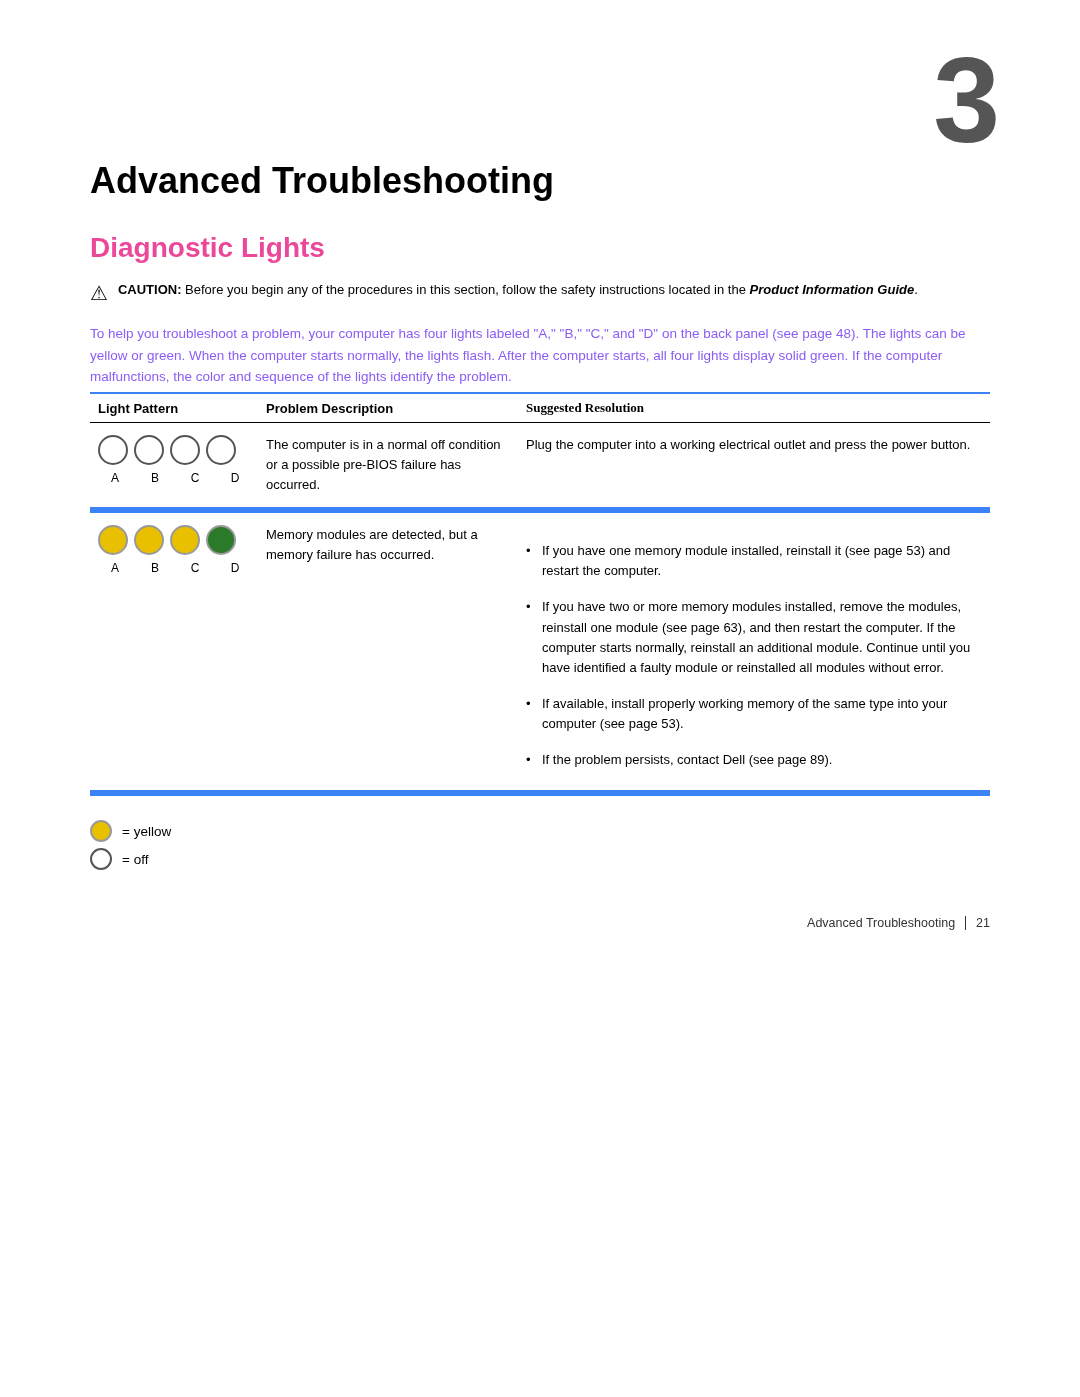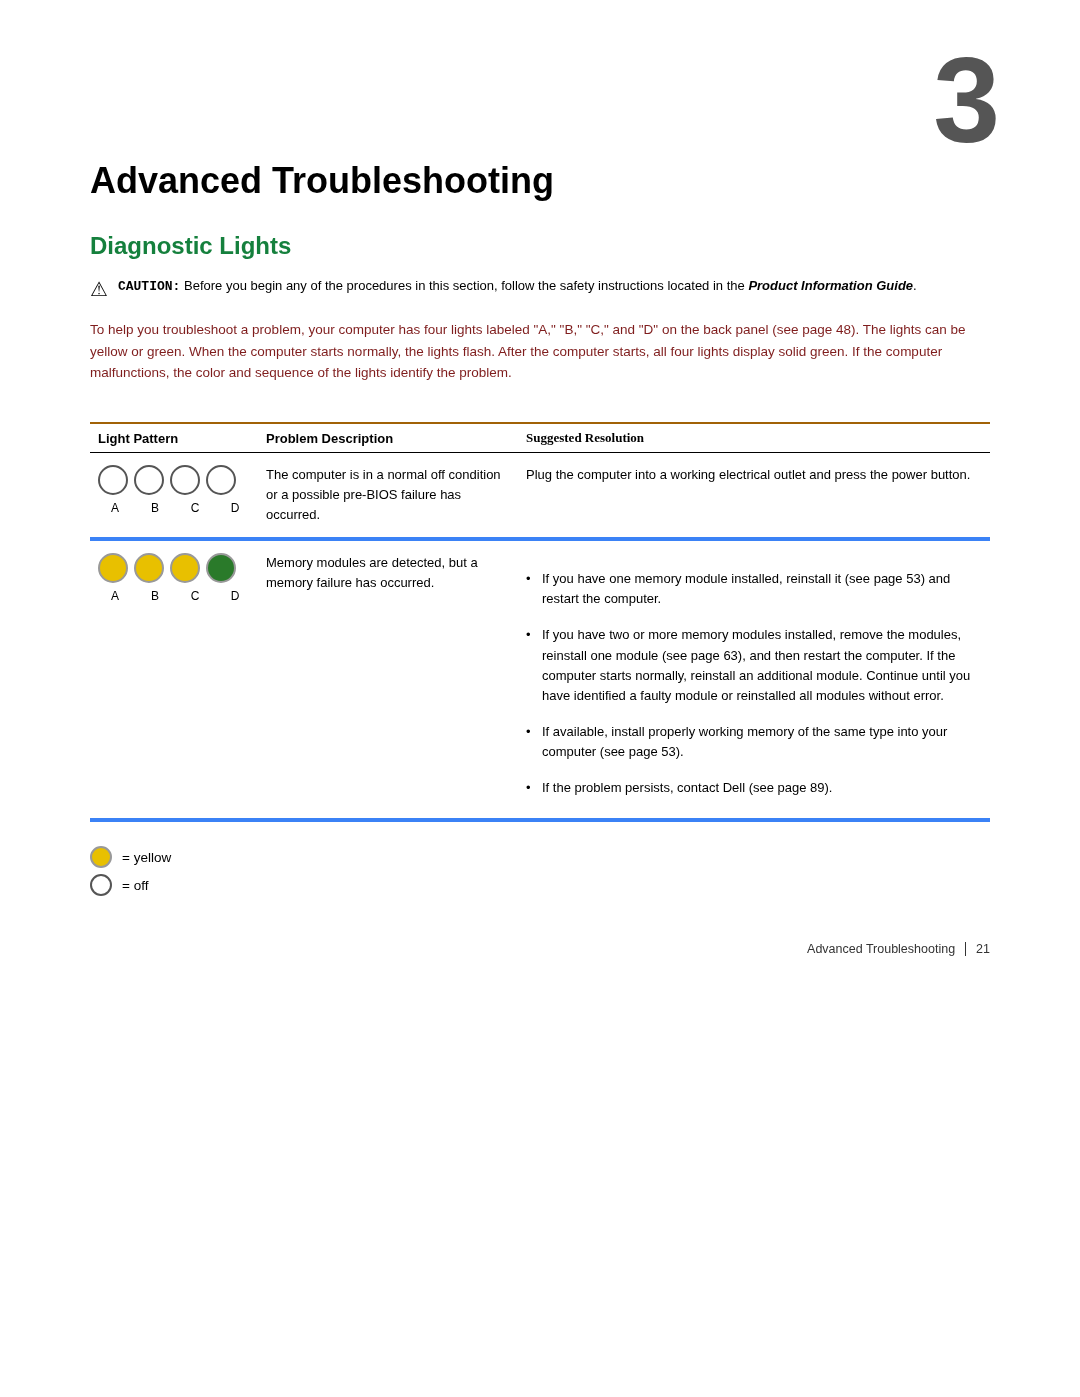--- a/index.html
+++ b/index.html
@@ -26,73 +26,72 @@
       line-height: 1;
     }
     .chapter-title {
       font-size: 36px;
       font-weight: bold;
       margin-top: 100px;
       margin-bottom: 30px;
       color: #000;
     }
     .section-title {
-      font-size: 24px;
+      font-size: 28px;
       font-weight: bold;
       margin-bottom: 16px;
-      color: #15803d;
+      color: #ec4899;
       margin-top: 24px;
     }
     .caution-box {
       display: flex;
       align-items: flex-start;
       margin-bottom: 18px;
       gap: 10px;
     }
     .caution-icon {
       font-size: 20px;
       margin-top: 1px;
       flex-shrink: 0;
     }
     .caution-text {
       font-size: 13px;
       line-height: 1.5;
     }
     .caution-text strong {
       font-weight: bold;
-      font-family: Liberation Mono, monospace;
     }
     .caution-text em {
       font-style: italic;
       font-weight: bold;
       text-align: right;
     }
     .body-text {
       font-size: 13.5px;
       line-height: 1.6;
-      margin-bottom: 38px;
-      color: #7f1d1d;
+      margin-bottom: 4px;
+      color: #8b5cf6;
     }
     
     .diag-table {
       width: 100%;
       border-collapse: collapse;
       margin-bottom: 24px;
     }
     .diag-table th {
-      border-top: 2px solid #a16207;
+      border-top: 2px solid #3b82f6;
       border-bottom: 1px solid #000;
       font-size: 13px;
       font-weight: bold;
       padding: 6px 8px;
       text-align: left;
       vertical-align: bottom;
     }
     .diag-table td {
-      border-bottom: 4px solid #3b82f6;
+      border-bottom: 6px solid #3b82f6;
       padding: 12px 8px;
       font-size: 13px;
       vertical-align: top;
       line-height: 1.55;
     }
     .col-pattern { width: 160px; }
     .col-problem { width: 260px; }
     .col-resolution { width: auto; font-family: Liberation Serif, serif; }
     
     .lights-row {

